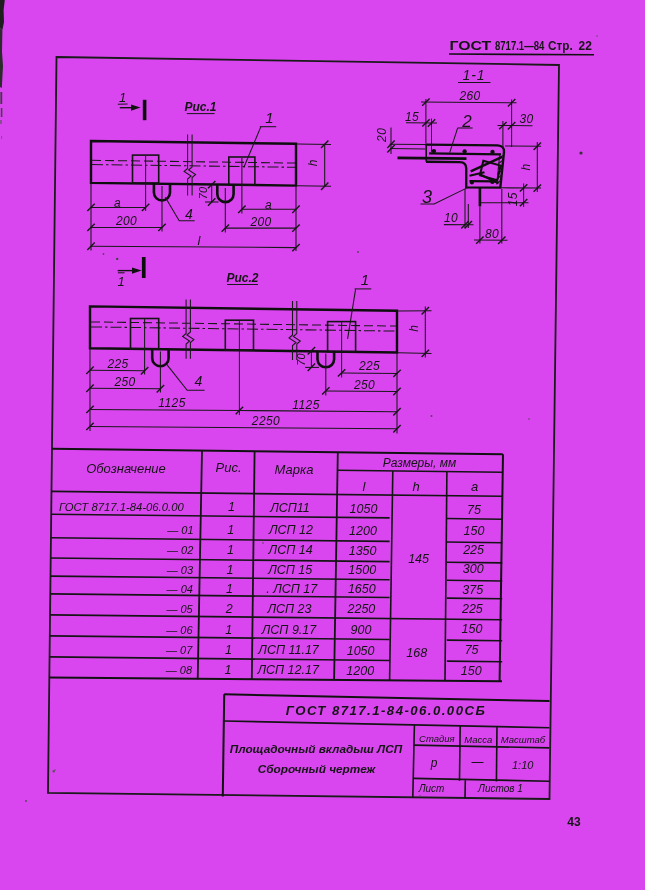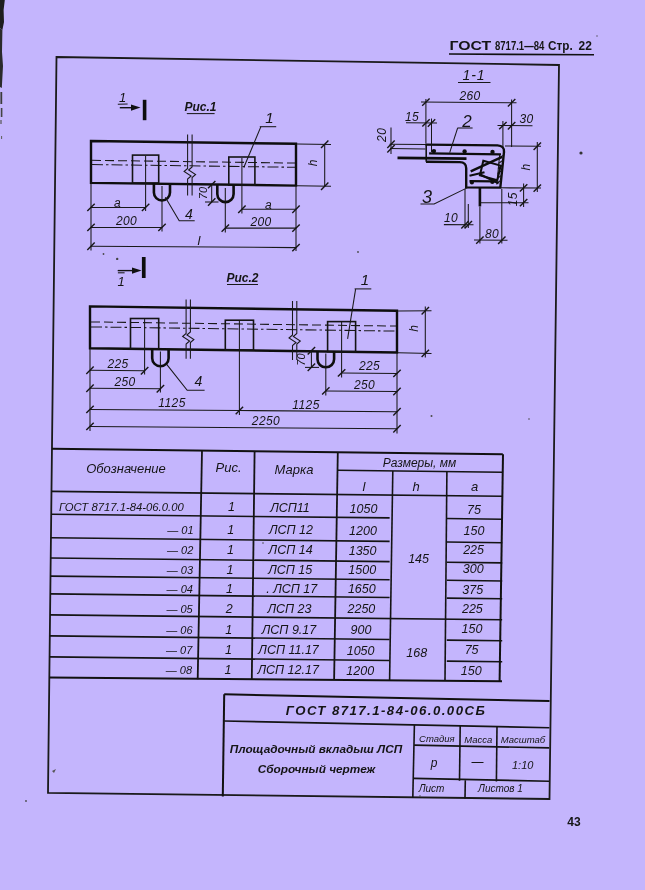--- a/index.html
+++ b/index.html
@@ -1,16 +1,16 @@
 <!DOCTYPE html>
 <html><head>
 <meta charset="utf-8">
 <style>
   html,body{margin:0;padding:0;background:#ffffff;}
-  #page{width:645px;height:890px;position:relative;background:#c4b5fd;overflow:hidden;}
+  #page{width:645px;height:890px;position:relative;background:#d946ef;overflow:hidden;}
   svg{position:absolute;left:0;top:0;}
   text{font-family:"Liberation Sans",sans-serif;fill:#151515;}
   .d12{font-size:12px;font-style:italic;letter-spacing:0.4px;}
   .lbl{font-size:15px;font-style:italic;}
   .thin{stroke:#181818;stroke-width:1.05;fill:none;}
   .med{stroke:#141414;stroke-width:1.6;fill:none;}
   .thk{stroke:#0e0e0e;stroke-width:2.4;fill:none;}
   .tick{stroke:#161616;stroke-width:1.4;}
 </style>
 </head>

